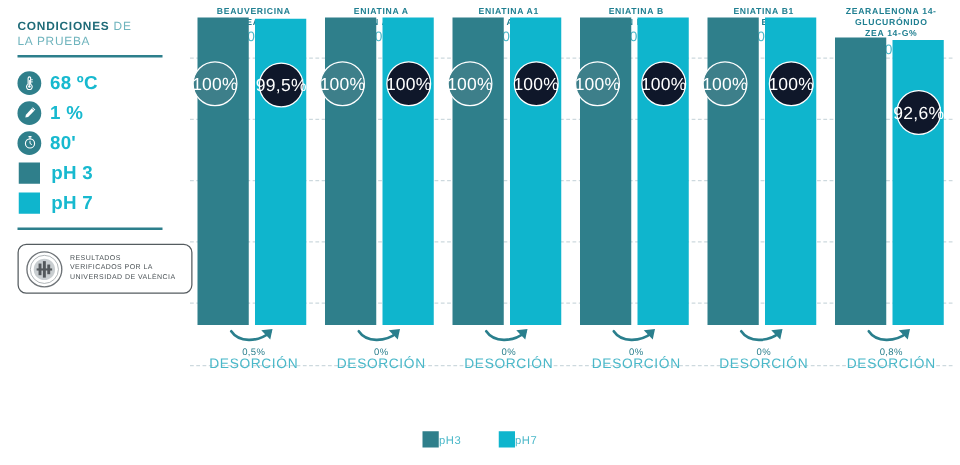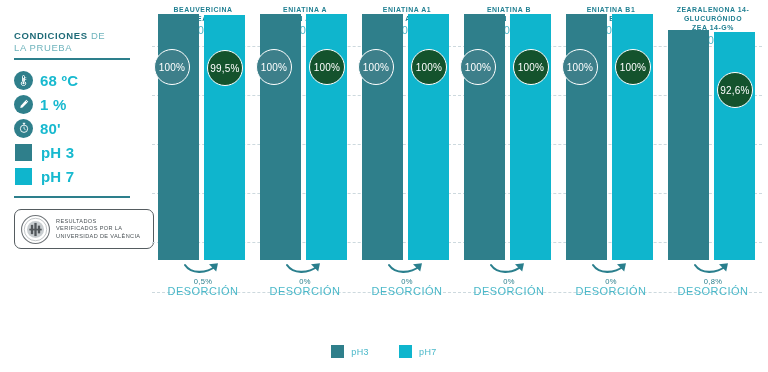--- a/index.html
+++ b/index.html
@@ -18,21 +18,21 @@
   #root {
     position: relative;
     width: 768px;
     height: 372px;
   }
 
   
   .sidebar {
     position: absolute;
     left: 14px;
-    top: 30px;
+    top: 16px;
     width: 150px;
   }
   .cond-title {
     font-size: 9.5px;
     letter-spacing: 0.6px;
     line-height: 12px;
     color: #6fb4bd;
     margin-bottom: 4px;
   }
   .cond-title b {
@@ -160,26 +160,26 @@
   .circ {
     position: absolute;
     width: 36px;
     height: 36px;
     border-radius: 50%;
     border: 1.6px solid #ffffff;
     box-sizing: border-box;
     display: flex;
     align-items: center;
     justify-content: center;
-    font-size: 10px;
+    font-size: 14px;
     color: #ffffff;
     letter-spacing: 0.2px;
   }
   .circ.ph3 { background: #3d7f8a; }
-  .circ.ph7 { background: #14532d; }
+  .circ.ph7 { background: #0f172a; }
 
   .desor {
     position: absolute;
     bottom: 43px;
     left: 0;
     width: 102px;
     text-align: center;
   }
   .desor .arw { height: 15px; margin-bottom: 1px; }
   .desor .pc {
@@ -202,21 +202,20 @@
     bottom: 14px;
     width: 768px;
     display: flex;
     justify-content: center;
     align-items: center;
     gap: 30px;
   }
   .blegend .it {
     display: flex;
     align-items: center;
-    gap: 7px;
   }
   .blegend .sq { width: 13px; height: 13px; }
   .blegend .tx {
     font-size: 9px;
     color: #4ab8c9;
     letter-spacing: 0.4px;
   }
 </style>
 </head>
 <body>

